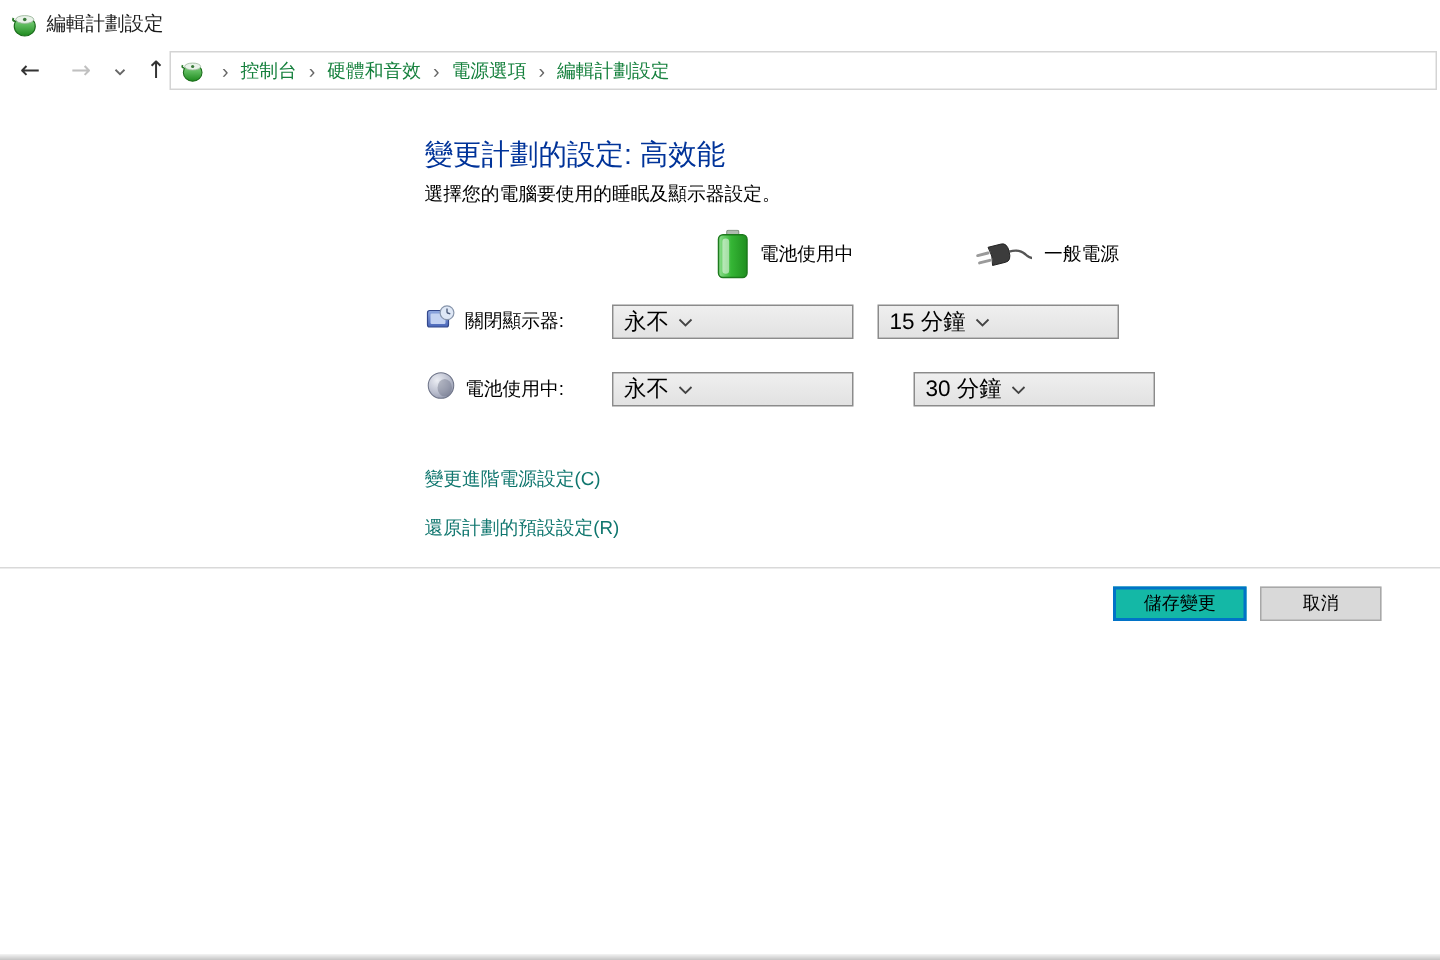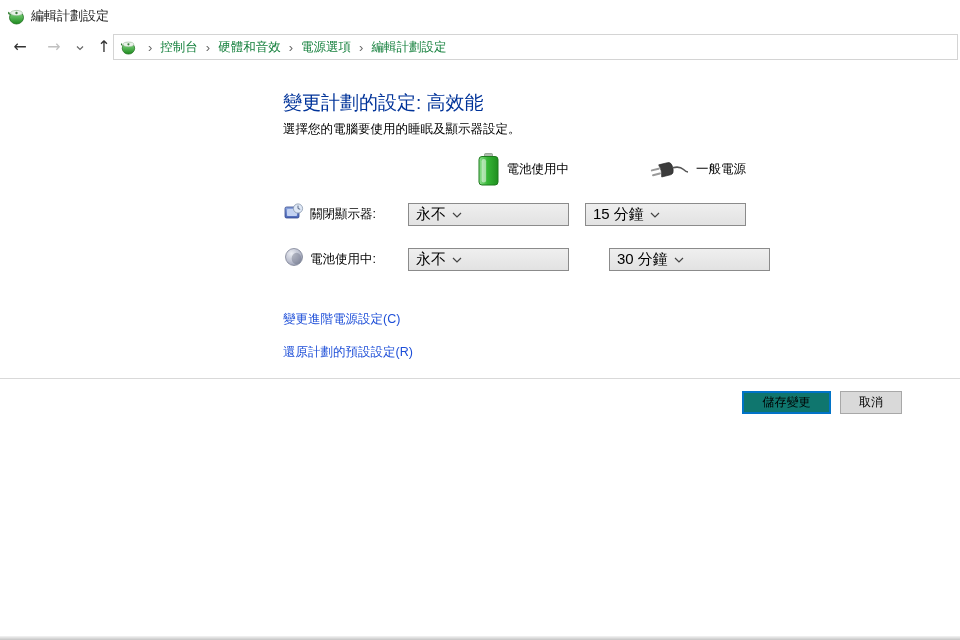--- a/index.html
+++ b/index.html
@@ -59,36 +59,36 @@
   .combo {
     position:absolute; width:161px; height:23px;
     background:linear-gradient(#efefef,#e2e2e2);
     border:1px solid #8b8b8b;
     display:flex; align-items:center; justify-content:flex-start;
     padding:0 7px; font-size:15px; color:#000; cursor:default;
   }
   .combo .combo-chevron { flex:0 0 auto; margin-left:6px; }
 
   .link {
-    position:absolute; left:283px; font-size:12.5px; color:#1d4ed8;
+    position:absolute; left:283px; font-size:12.5px; color:#0f766e;
     text-decoration:none; cursor:pointer;
   }
 
   .separator { position:absolute; left:0; right:0; top:378px; height:1px; background:#d9d9d9; }
 
   .btn {
     position:absolute; top:391px; height:23px; font-size:12px;
     display:flex; align-items:center; justify-content:center; cursor:default;
     font-family:"Liberation Sans","DejaVu Sans",sans-serif;
   }
   .btn-save {
-    left:742px; width:89px; background:#0f766e; border:2px solid #0173c7; color:#000;
+    left:742px; width:89px; background:#14b8a6; border:2px solid #0173c7; color:#000;
   }
   .btn-cancel {
-    left:840px; width:62px; background:#d9d9d9; border:1px solid #a8a8a8; color:#000;
+    left:840px; width:81px; background:#d9d9d9; border:1px solid #a8a8a8; color:#000;
   }
 
   .taskbar-edge {
     position:absolute; left:0; right:0; bottom:0; height:4px;
     background:linear-gradient(#f4f4f4,#c4c4c4);
   }
 </style>
 </head>
 <body>
 

